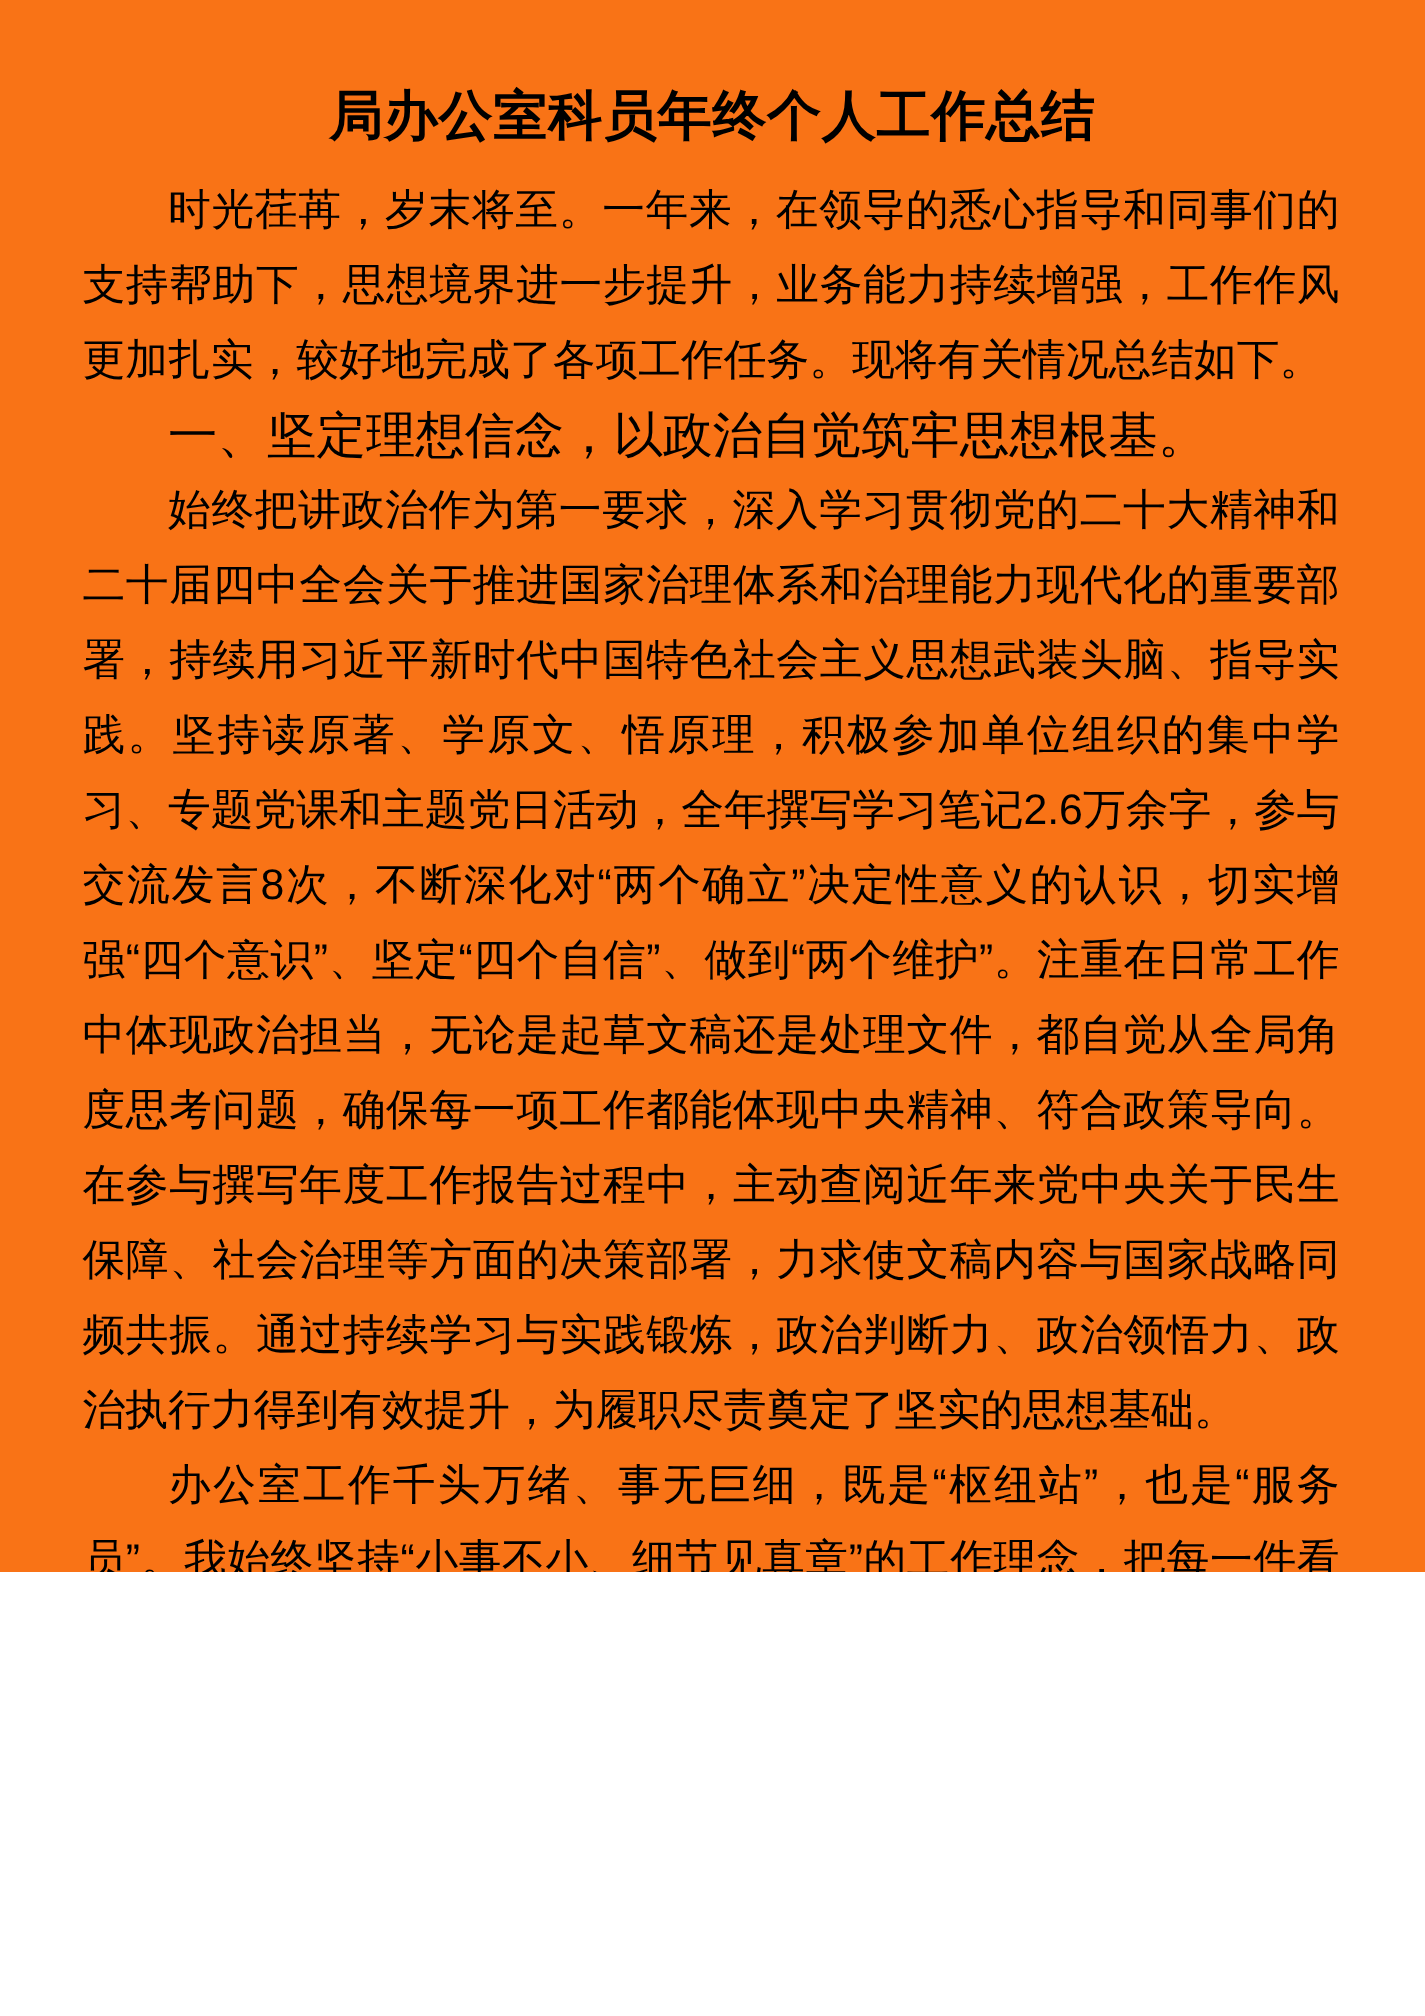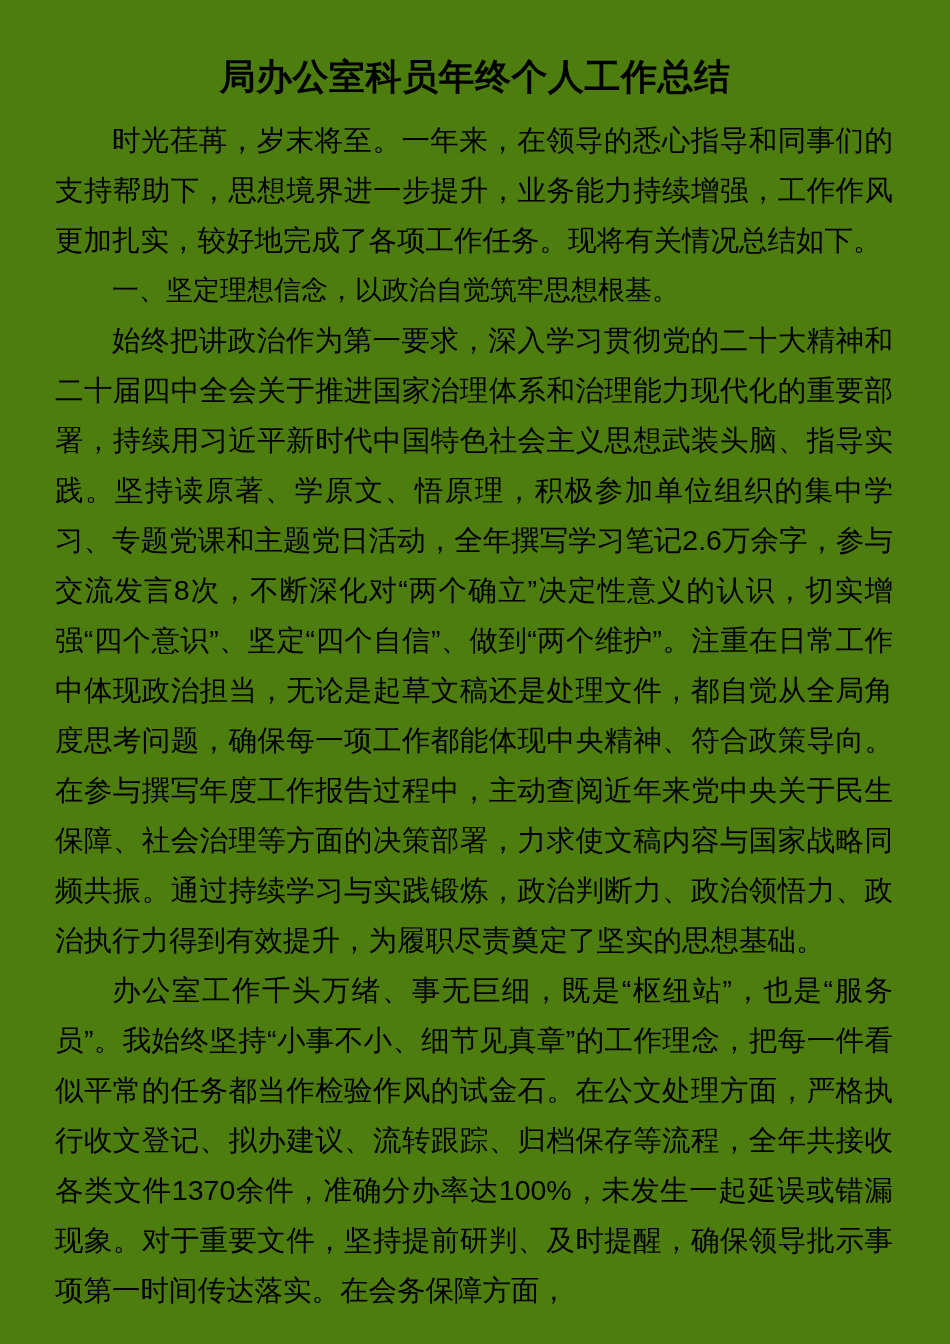--- a/index.html
+++ b/index.html
@@ -7,22 +7,22 @@
     padding: 0;
     background: #ffffff;
   }
   body {
     font-family: "Liberation Sans", "DejaVu Sans", sans-serif;
     color: #000000;
   }
   .page {
     position: relative;
     width: 950px;
-    height: 1344px;
-    background: #4d7c0f;
+    height: 1048px;
+    background: #f97316;
     overflow: hidden;
     box-sizing: border-box;
   }
   .doc-title {
     margin: 0;
     padding: 0;
     position: absolute;
     top: 54px;
     left: 0;
     width: 950px;
@@ -46,21 +46,21 @@
     line-height: 50px;
     text-align: justify;
     text-justify: inter-ideograph;
     text-indent: 57px;
     letter-spacing: 0px;
     word-break: break-all;
   }
   p.heading {
     margin: 0;
     padding: 0;
-    font-size: 27px;
+    font-size: 33px;
     line-height: 50px;
     text-indent: 57px;
     letter-spacing: 0px;
     text-align: left;
   }
   .clip-last {
     overflow: hidden;
   }
 </style>
 </head>

